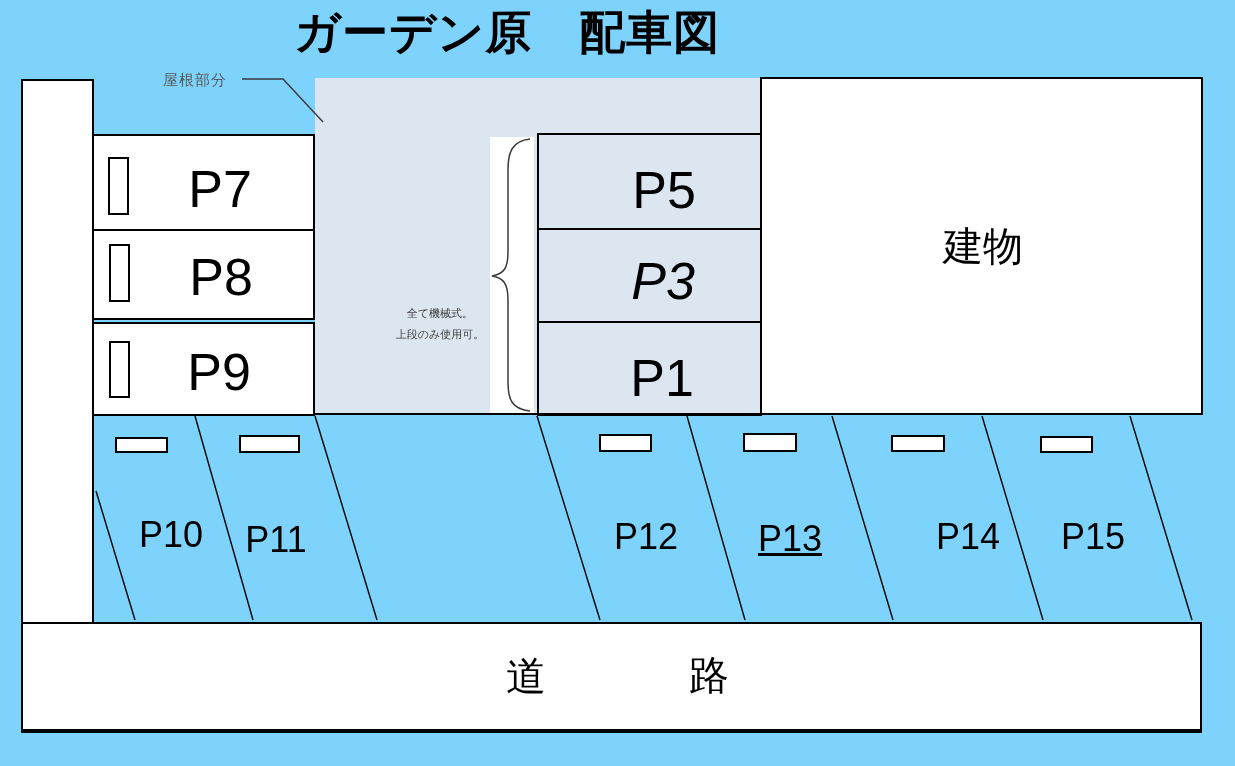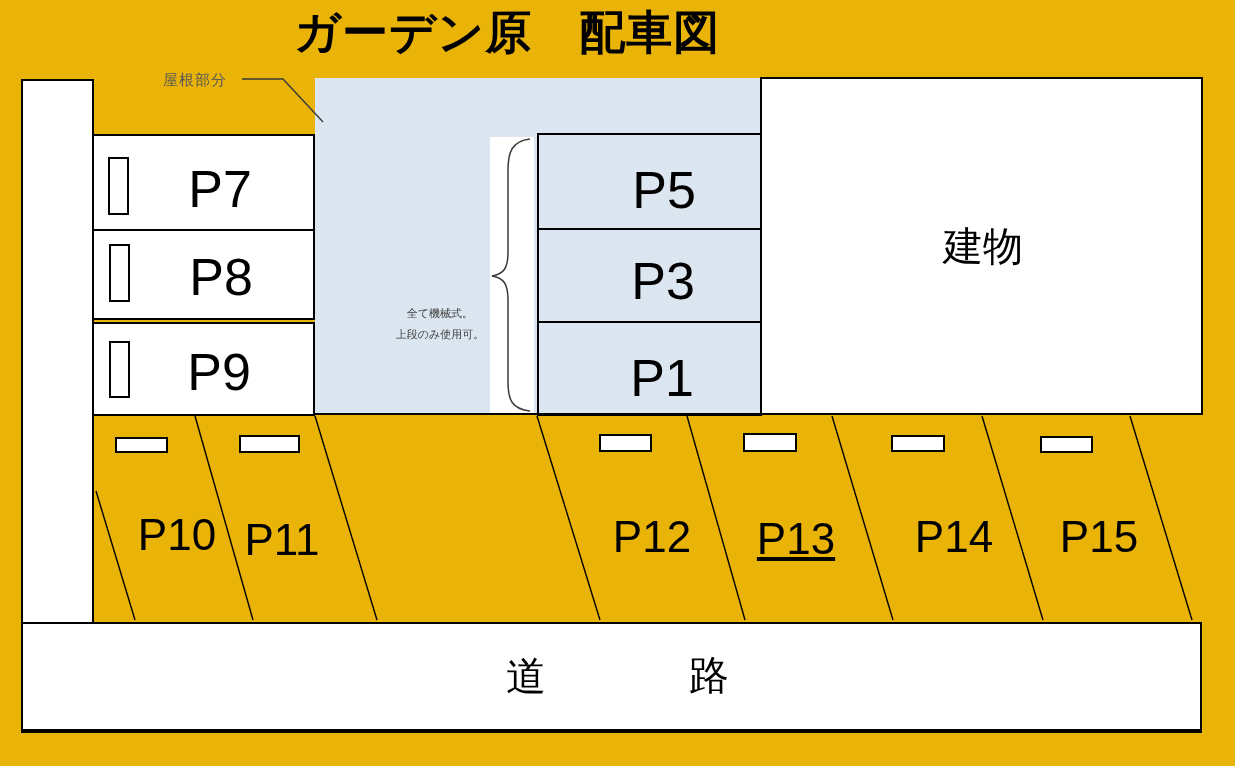--- a/index.html
+++ b/index.html
@@ -1,17 +1,17 @@
 <!DOCTYPE html>
 <html><head>
 <meta charset="utf-8">
 <style>
   html,body{margin:0;padding:0;background:#ffffff;}
   body{font-family:"Liberation Sans","DejaVu Sans",sans-serif;}
-  #canvas{position:relative;width:1235px;height:766px;background:#eab308;overflow:hidden;}
+  #canvas{position:relative;width:1235px;height:766px;background:#7dd3fc;overflow:hidden;}
   .abs{position:absolute;}
   
   .title{left:294px;top:4px;font-size:46px;line-height:56px;font-weight:bold;color:#000;letter-spacing:1px;white-space:pre;}
   
   .strip{left:21px;top:79px;width:73px;height:543px;border:2px solid #000;border-bottom:none;box-sizing:border-box;background:#fff;}
   
   .roof{left:315px;top:78px;width:445px;height:337px;background:#dce6f1;}
   .roof-label{left:163px;top:71px;font-size:15px;color:#595959;letter-spacing:1px;}
   
   .spotbox{border:2px solid #000;box-sizing:border-box;background:#fff;}
@@ -25,21 +25,21 @@
   .p1{left:537px;top:321px;width:225px;height:95px;}
   
   .building{left:760px;top:77px;width:443px;height:338px;border:2px solid #000;box-sizing:border-box;background:#fff;}
   
   .rowline{left:94px;top:413px;width:1109px;height:2px;background:#000;}
   
   .road{left:21px;top:622px;width:1181px;height:111px;border:2px solid #000;border-bottom-width:4px;box-sizing:border-box;background:#fff;}
   
   .lbl{transform:translate(-50%,-50%);white-space:nowrap;color:#000;}
   .lbl-big{font-size:52px;}
-  .lbl-row{font-size:44px;margin-left:6px;}
+  .lbl-row{font-size:36px;}
   .cjk{font-size:40px;}
   
   .wstop{border:2px solid #000;box-sizing:border-box;background:#fff;}
   
   .cstop{border:2px solid #000;box-sizing:border-box;background:#fff;}
   
   .note{left:378px;top:255px;width:124px;text-align:center;font-size:11px;line-height:21px;color:#3f3f3f;margin-top:48px;}
   svg.overlay{position:absolute;left:0;top:0;pointer-events:none;}
 </style>
 </head>
@@ -64,21 +64,21 @@
   <div class="abs wstop" style="left:109px;top:244px;width:21px;height:58px;"></div>
   <div class="abs wstop" style="left:109px;top:341px;width:21px;height:57px;"></div>
   <div class="abs lbl lbl-big" style="left:220px;top:189px;">P7</div>
   <div class="abs lbl lbl-big" style="left:221px;top:277px;">P8</div>
   <div class="abs lbl lbl-big" style="left:219px;top:372px;">P9</div>
 
   <div class="abs mech p5"></div>
   <div class="abs mech p3"></div>
   <div class="abs mech p1"></div>
   <div class="abs lbl lbl-big" style="left:664px;top:190px;">P5</div>
-  <div class="abs lbl lbl-big" style="left:663px;top:281px;">P3</div>
+  <div class="abs lbl lbl-big" style="left:663px;top:281px;font-style:italic;">P3</div>
   <div class="abs lbl lbl-big" style="left:662px;top:378px;">P1</div>
 
   <div class="abs building"></div>
   <div class="abs lbl cjk" style="left:983px;top:246px;">建物</div>
 
   <div class="abs note">
     <div>全て機械式。</div>
     <div>上段のみ使用可。</div>
   </div>
 
@@ -86,21 +86,21 @@
   <div class="abs cstop" style="left:239px;top:435px;width:61px;height:18px;"></div>
   <div class="abs cstop" style="left:599px;top:434px;width:53px;height:18px;"></div>
   <div class="abs cstop" style="left:743px;top:433px;width:54px;height:19px;"></div>
   <div class="abs cstop" style="left:891px;top:435px;width:54px;height:17px;"></div>
   <div class="abs cstop" style="left:1040px;top:436px;width:53px;height:17px;"></div>
 
   <div class="abs lbl lbl-row" style="left:171px;top:535px;">P10</div>
   <div class="abs lbl lbl-row" style="left:276px;top:540px;">P11</div>
   <div class="abs lbl lbl-row" style="left:646px;top:537px;">P12</div>
   <div class="abs lbl lbl-row" style="left:790px;top:539px;text-decoration:underline;">P13</div>
-  <div class="abs lbl lbl-row" style="left:948px;top:537px;text-align:right;">P14</div>
+  <div class="abs lbl lbl-row" style="left:968px;top:537px;text-align:right;">P14</div>
   <div class="abs lbl lbl-row" style="left:1093px;top:537px;">P15</div>
 
   <div class="abs road"></div>
   <div class="abs lbl cjk" style="left:526px;top:676px;">道</div>
   <div class="abs lbl cjk" style="left:709px;top:675px;">路</div>
 
   <svg class="overlay" width="1235" height="766" viewBox="0 0 1235 766">
 
     <line x1="96" y1="491" x2="135" y2="620" stroke="#000" stroke-width="1.4"></line>
     <line x1="195" y1="416" x2="253" y2="620" stroke="#000" stroke-width="1.4"></line>

